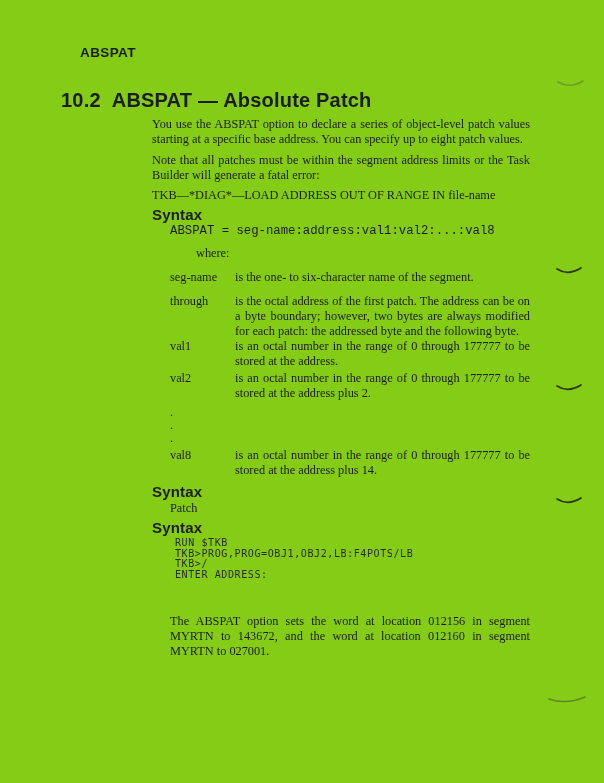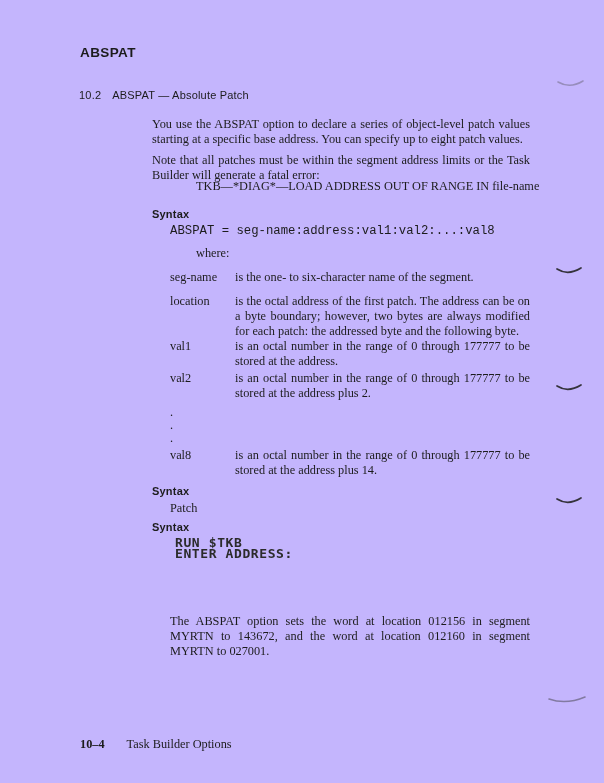--- a/index.html
+++ b/index.html
@@ -4,84 +4,83 @@
 <style>
   html, body {
     margin: 0;
     padding: 0;
     background: #e8e8e8;
   }
   .page {
     position: relative;
     width: 604px;
     height: 783px;
-    background: #c4b5fd;
+    background: #84cc16;
     color: #1c1c1c;
     font-family: "Liberation Serif", serif;
     overflow: hidden;
   }
   
   .running-head {
     position: absolute;
     left: 80px;
     top: 45px;
     font-family: "Liberation Sans", sans-serif;
     font-weight: bold;
     font-size: 13.5px;
     letter-spacing: 0.4px;
   }
   .section-heading {
     position: absolute;
-    left: 79px;
+    left: 61px;
     top: 89px;
     font-family: "Liberation Sans", sans-serif;
-    font-weight: normal;
-    font-size: 11px;
+    font-weight: bold;
+    font-size: 20px;
     letter-spacing: 0.2px;
     white-space: nowrap;
   }
   .section-heading .num { margin-right: 11px; }
 
   
   .content {
     position: absolute;
     left: 152px;
     top: 0;
     width: 378px;
     font-size: 12.3px;
     line-height: 15px;
   }
   .content .blk { position: absolute; left: 0; width: 378px; }
   .justified { text-align: justify; }
   .minihead {
     font-family: "Liberation Sans", sans-serif;
     font-weight: bold;
-    font-size: 11px;
+    font-size: 15px;
     letter-spacing: 0.2px;
   }
   .indent1 { left: 18px !important; width: 360px !important; }
   .codeindent { left: 23px !important; width: 355px !important; }
 
   
   .param-row { position: absolute; left: 18px; width: 360px; }
   .param-term { position: absolute; left: 0; top: 0; width: 62px; }
   .param-desc {
     position: absolute; left: 65px; top: 0; width: 295px;
     text-align: justify;
   }
   .dots { line-height: 13px; }
 
   
   .codeblock {
     font-family: "DejaVu Sans Mono", "Liberation Mono", monospace;
-    font-size: 13px;
+    font-size: 10px;
     line-height: 10.5px;
     letter-spacing: 0.6px;
     color: #2b2b2b;
-    font-weight: bold;
   }
 
   
   .footer {
     position: absolute;
     left: 80px;
     top: 737px;
     font-size: 12.3px;
     white-space: nowrap;
   }
@@ -101,35 +100,35 @@
   <div class="section-heading">
     <span class="num">10.2</span><span>ABSPAT — Absolute Patch</span>
   </div>
 
   <div class="content">
 
     <div class="blk justified" style="top:117px;">You use the ABSPAT option to declare a series of object-level patch values starting at a specific base address. You can specify up to eight patch values.</div>
 
     <div class="blk justified" style="top:153px;">Note that all patches must be within the segment address limits or the Task Builder will generate a fatal error:</div>
 
-    <div class="blk" style="top:179px;margin-left:44px;">TKB—*DIAG*—LOAD ADDRESS OUT OF RANGE IN file-name</div>
+    <div class="blk" style="top:188px;">TKB—*DIAG*—LOAD ADDRESS OUT OF RANGE IN file-name</div>
 
     <div class="blk minihead" style="top:207px;">Syntax</div>
 
     <div class="blk indent1" style="top:224px;font-family:Liberation Mono, monospace;">ABSPAT = seg-name:address:val1:val2:...:val8</div>
 
     <div class="blk indent1" style="top:246px;margin-left:26px;">where:</div>
 
     <div class="param-row" style="top:270px;">
       <span class="param-term">seg-name</span>
       <span class="param-desc">is the one- to six-character name of the segment.</span>
     </div>
 
     <div class="param-row" style="top:294px;">
-      <span class="param-term">location</span>
+      <span class="param-term">through</span>
       <span class="param-desc">is the octal address of the first patch. The address can be on a byte boundary; however, two bytes are always modified for each patch: the addressed byte and the following byte.</span>
     </div>
 
     <div class="param-row" style="top:339px;">
       <span class="param-term">val1</span>
       <span class="param-desc">is an octal number in the range of 0 through 177777 to be stored at the address.</span>
     </div>
 
     <div class="param-row" style="top:371px;">
       <span class="param-term">val2</span>
@@ -148,30 +147,29 @@
     </div>
 
     <div class="blk minihead" style="top:484px;">Syntax</div>
 
     <div class="blk indent1" style="top:501px;">Patch</div>
 
     <div class="blk minihead" style="top:520px;">Syntax</div>
 
     <div class="blk codeindent codeblock" style="top:538px;">
       <div>RUN $TKB</div>
+      <div>TKB&gt;PROG,PROG=OBJ1,OBJ2,LB:F4POTS/LB</div>
+      <div>TKB&gt;/</div>
       <div>ENTER ADDRESS:</div>
     </div>
 
     <div class="blk indent1 justified" style="top:614px;">The ABSPAT option sets the word at location 012156 in segment MYRTN to 143672, and the word at location 012160 in segment MYRTN to 027001.</div>
 
   </div>
 
-  <div class="footer">
-    <span class="pageno">10–4</span><span>Task Builder Options</span>
-  </div>
 
   <div class="curl" style="left:557px; top:79px; opacity:0.35;">
     <svg width="27" height="11" viewBox="0 0 27 11">
         <path d="M1,3 Q13,10 26,2" stroke="#444" stroke-width="1.6" fill="none" stroke-linecap="round"></path>
       </svg>
   </div>
   <div class="curl" style="left:556px; top:266px; opacity:0.88;">
     <svg width="26" height="11" viewBox="0 0 26 11">
         <path d="M1,3 Q12,10 25,2" stroke="#222" stroke-width="1.7" fill="none" stroke-linecap="round"></path>
       </svg>

